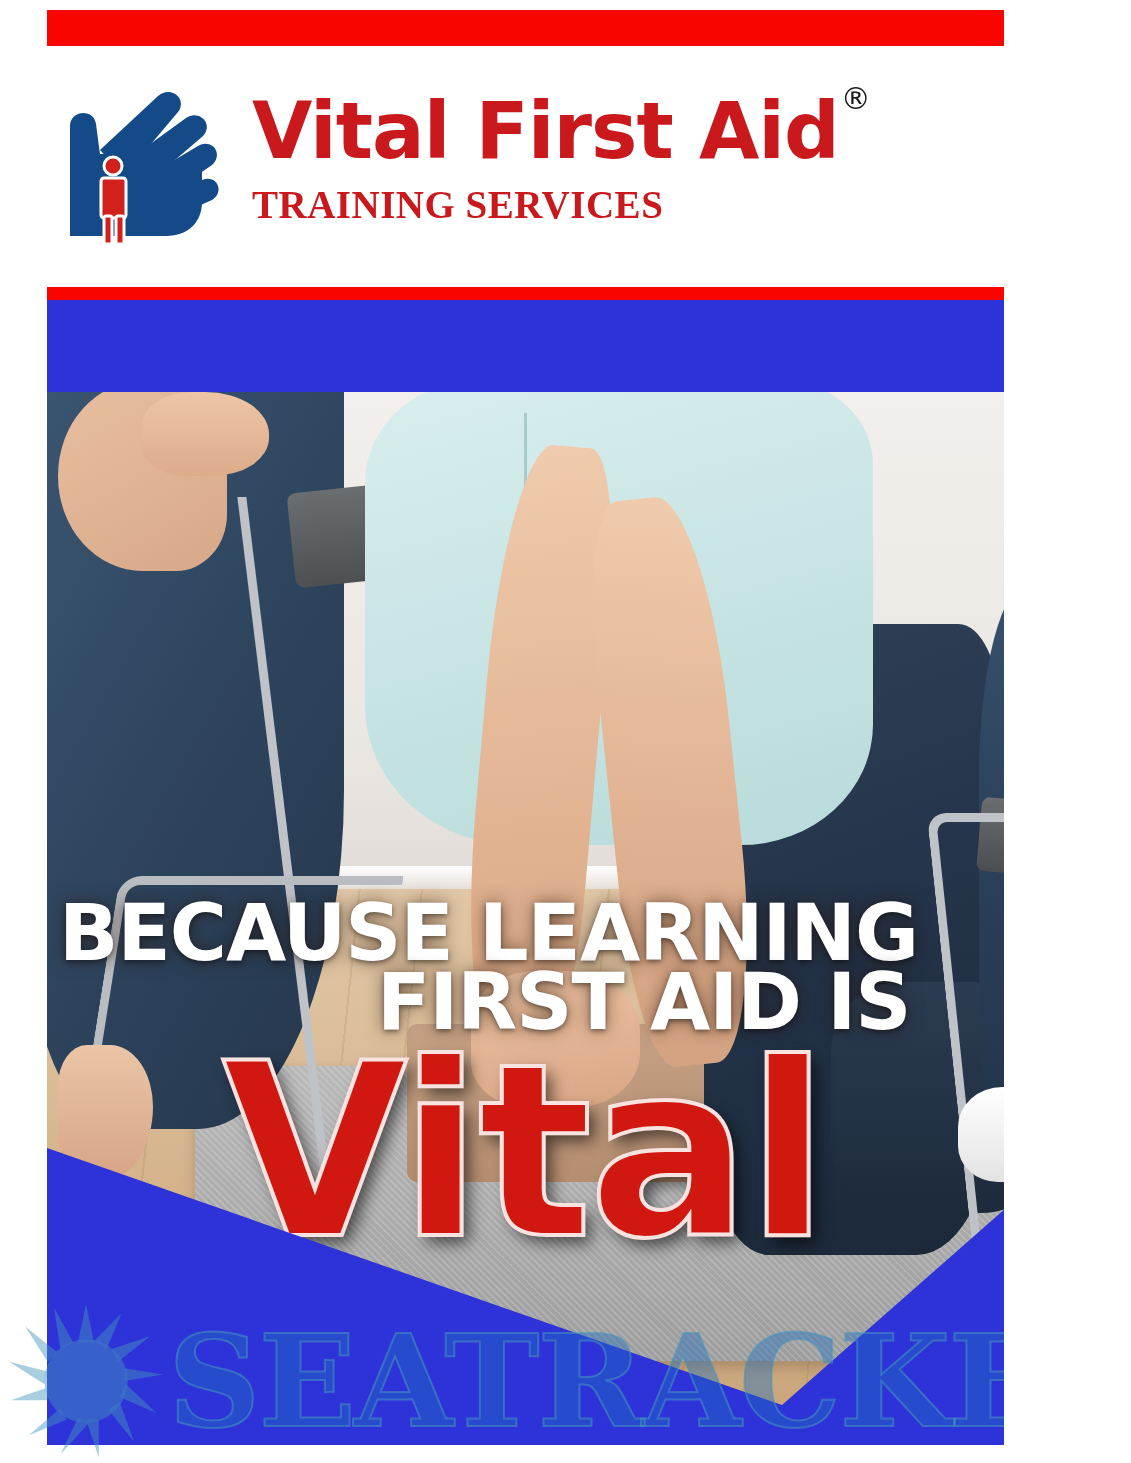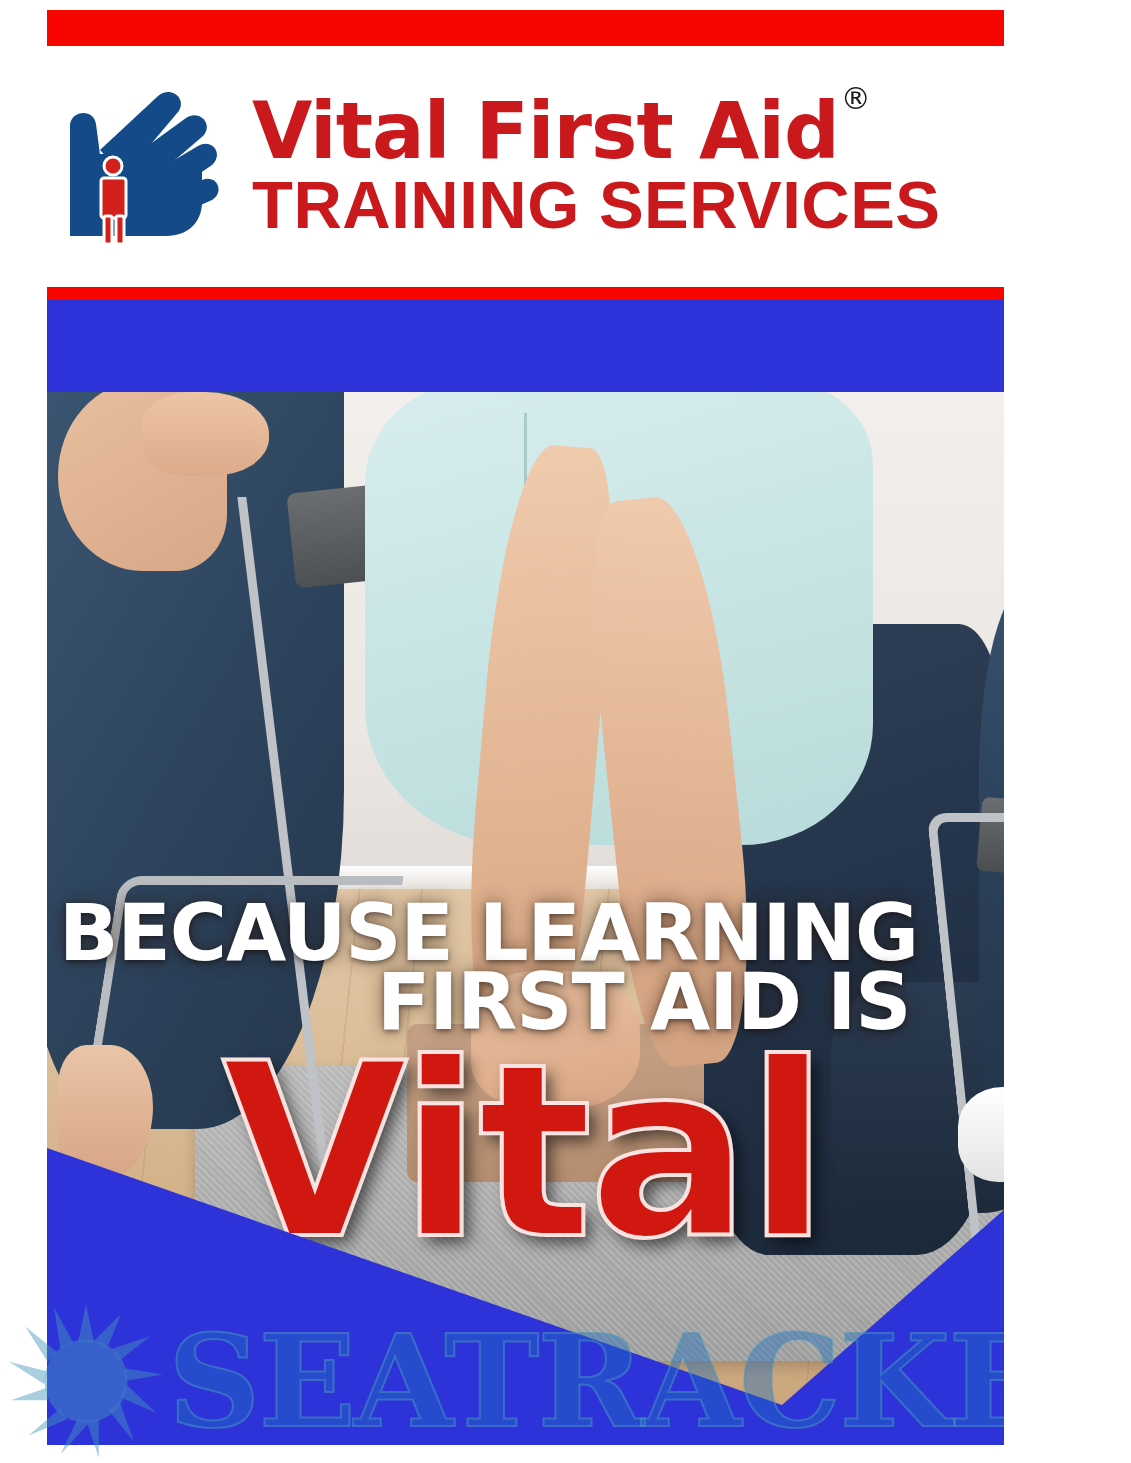--- a/index.html
+++ b/index.html
@@ -15,22 +15,22 @@
 
   .logo-mark{position:absolute;left:15px;top:24px;width:170px;height:160px;}
   .logo-mark svg{display:block;width:170px;height:160px;}
 
   .brand{position:absolute;left:205px;top:18px;}
   .brand-line1{position:relative;font-family:"DejaVu Sans","Liberation Sans",sans-serif;
       font-weight:bold;font-size:78px;line-height:86px;color:#c9191c;letter-spacing:-1px;
       white-space:nowrap;}
   .reg-mark{font-size:30px;vertical-align:super;color:#1a1a1a;font-weight:normal;
       position:relative;top:-22px;left:2px;}
-  .brand-line2{font-family:Liberation Sans, sans-serif;font-weight:bold;
-      font-size:67px;line-height:58px;color:#c9191c;letter-spacing:0.5px;white-space:nowrap;
+  .brand-line2{font-family:Liberation Serif, serif;font-weight:bold;
+      font-size:39px;line-height:58px;color:#c9191c;letter-spacing:0.5px;white-space:nowrap;
       margin-top:2px;}
 
   
   .divider-red{position:absolute;left:47px;top:287px;width:1059px;height:13px;background:#f90500;}
   .band-blue{position:absolute;left:47px;top:300px;width:1059px;height:92px;background:#2d33d8;}
 
   
   .photo{position:absolute;left:47px;top:392px;width:1059px;height:1053px;overflow:hidden;
       background:#e8e4e0;}
 

